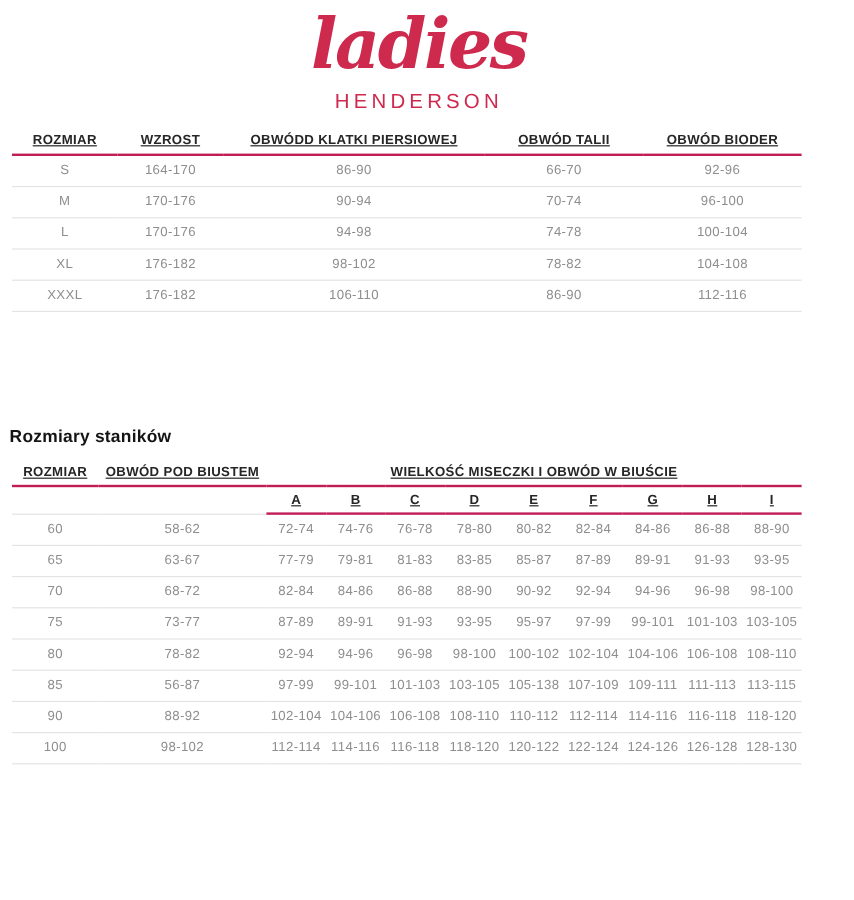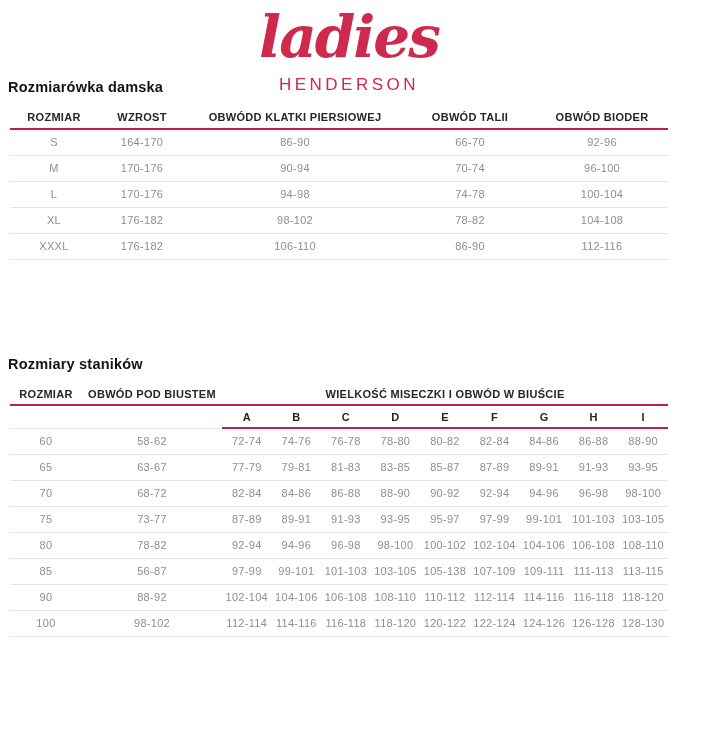--- a/index.html
+++ b/index.html
@@ -50,20 +50,21 @@
   table{
     position:absolute;left:10px;width:658px;
     border-collapse:collapse;table-layout:fixed;
   }
   .tbl-women{top:105px;}
   .tbl-bras{top:384px;}
   th{
     font-size:11px;font-weight:bold;color:var(--th);
     text-align:center;vertical-align:middle;
     letter-spacing:0.3px;
+    text-decoration:underline;
   }
   td{
     font-size:11px;color:var(--cell);
     text-align:center;vertical-align:middle;
     border-bottom:1px solid var(--divider);
     letter-spacing:0.3px;
   }
   .tbl-women th{height:24px;border-bottom:2px solid var(--accent);}
   .tbl-women td{height:26px;}
   .tbl-bras .group-row th{height:21px;border-bottom:2px solid var(--accent);}
@@ -73,21 +74,20 @@
   .tbl-bras td{height:26px;}
 </style>
 </head>
 <body>
 
 <div class="page">
 
   <div class="logo-script">ladies</div>
   <div class="logo-name">HENDERSON</div>
 
-  <h2 class="section-title title-women">Rozmiarówka damska</h2>
   <table class="tbl-women">
     <colgroup>
       <col style="width:88px">
         <col style="width:88px">
         <col style="width:218px">
         <col style="width:132px">
         <col style="width:132px">
     </colgroup>
     <thead>
       <tr>

